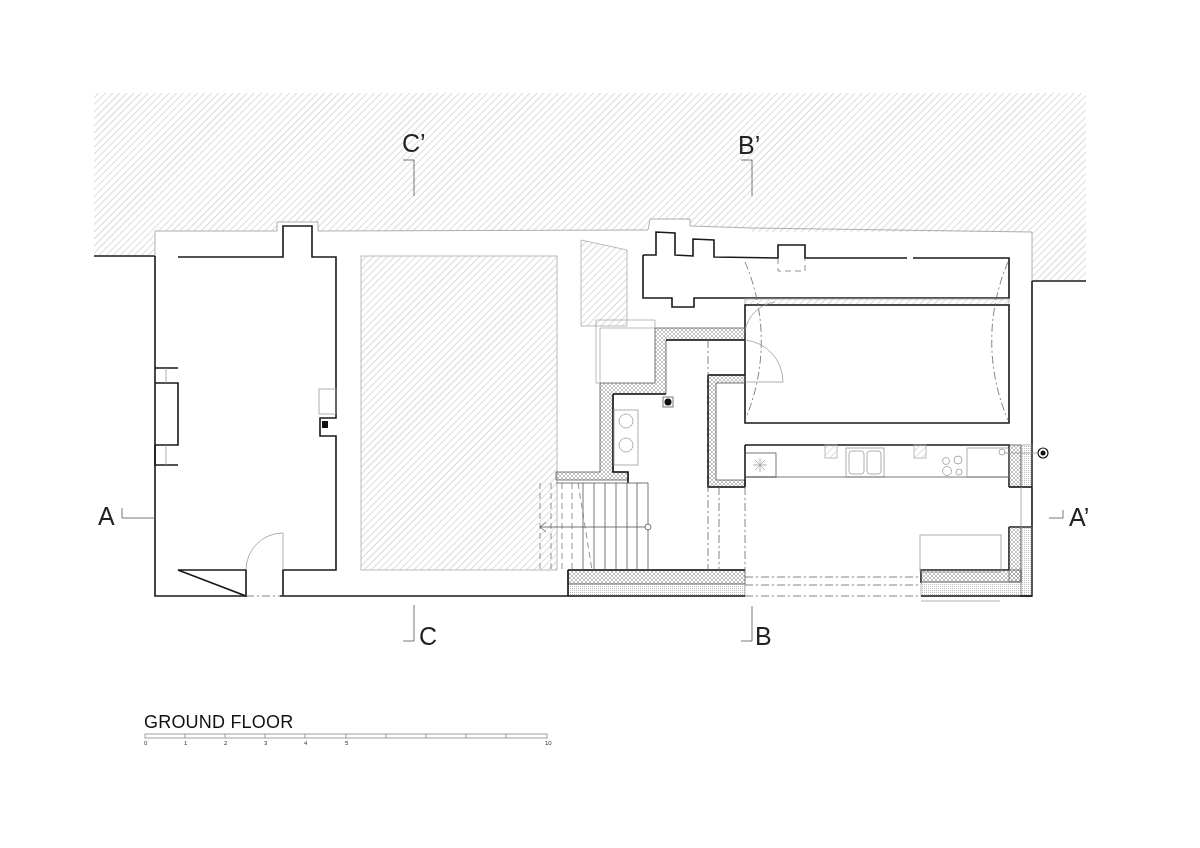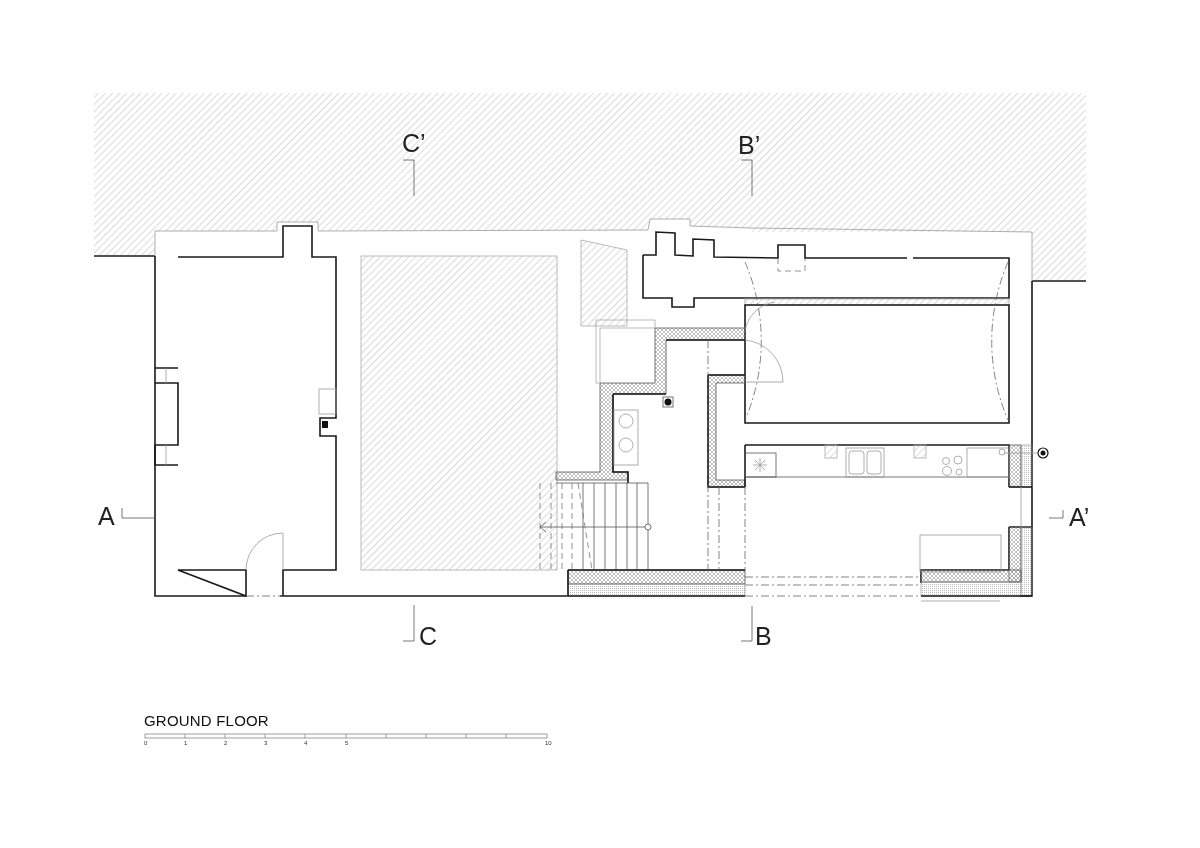--- a/index.html
+++ b/index.html
@@ -7,21 +7,21 @@
   svg { position: absolute; left: 0; top: 0; }
   .wall { fill: none; stroke: #1a1a1a; stroke-width: 1.6; }
   .thin { fill: none; stroke: #555; stroke-width: 0.8; }
   .faint { fill: none; stroke: #9a9a9a; stroke-width: 0.8; }
   .dash { fill: none; stroke: #666; stroke-width: 0.8; stroke-dasharray: 8 3 2 3; }
   .dash2 { fill: none; stroke: #777; stroke-width: 0.8; stroke-dasharray: 6 4; }
   .hatch { fill: url(#hatch); stroke: #aaa; stroke-width: 0.8; }
   .insul { fill: url(#xhatch); stroke: #555; stroke-width: 0.8; }
   .dot { fill: url(#dots); stroke: #888; stroke-width: 0.6; }
   .lbl { font-family: "Liberation Sans", sans-serif; fill: #222; font-weight: 300; }
-  .title { position: absolute; left: 144px; top: 712px; font-size: 15px; color: #111; letter-spacing: 0.2px; }
+  .title { position: absolute; left: 144px; top: 712px; font-size: 18px; color: #111; letter-spacing: 0.2px; }
   .tick-lbl { font-family: "Liberation Sans", sans-serif; font-size: 6px; fill: #333; }
 </style>
 </head>
 <body>
 
 <svg width="1200" height="848" viewBox="0 0 1200 848">
   <defs>
     <pattern id="hatch" patternUnits="userSpaceOnUse" width="5" height="5" patternTransform="rotate(45)">
       <line x1="0" y1="0" x2="0" y2="5" stroke="#b8b8b8" stroke-width="1"></line>
     </pattern>

